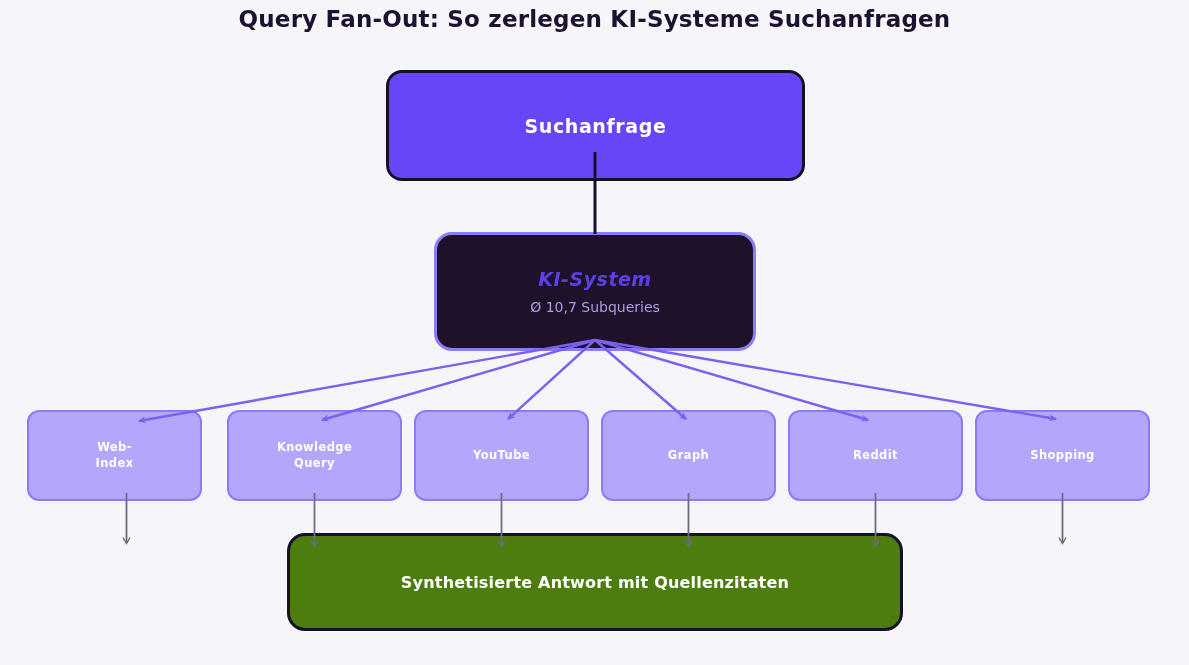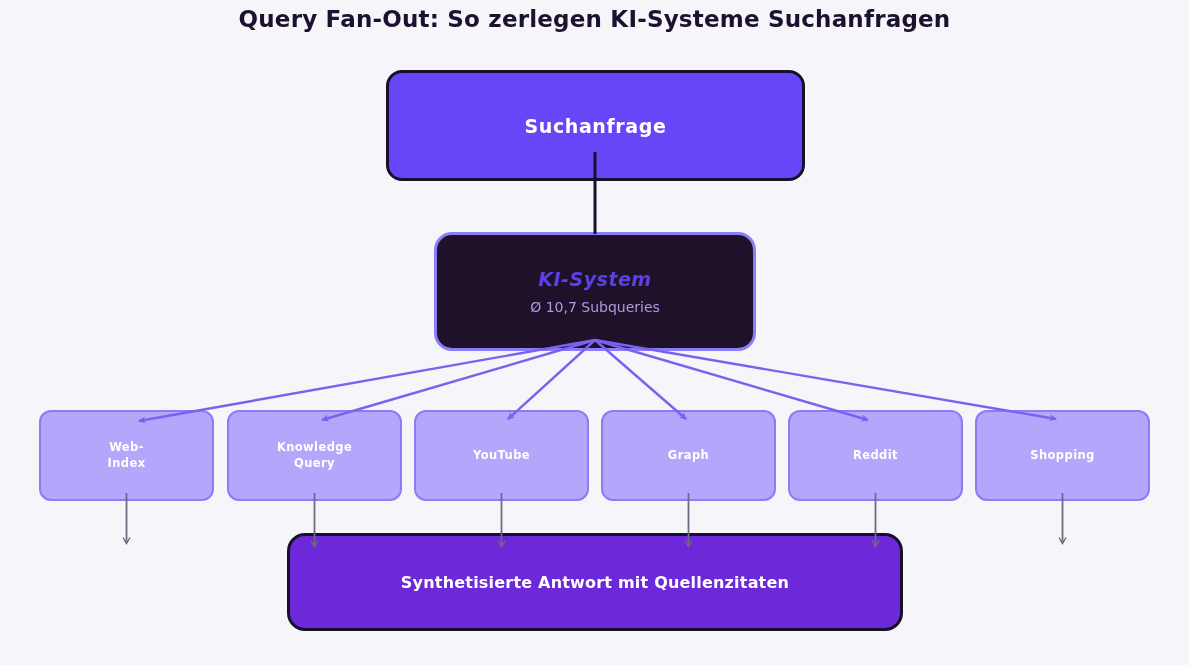--- a/index.html
+++ b/index.html
@@ -76,30 +76,30 @@
     border-radius: 12px;
   }
   .node-source .label {
     color: #ffffff;
     font-size: 11.5px;
     font-weight: bold;
     letter-spacing: 0.4px;
     line-height: 1.35;
     white-space: pre-line;
   }
-  .src-0 { left: 39px; }
+  .src-0 { left: 27px; }
   .src-1 { left: 227px; }
   .src-2 { left: 414px; }
   .src-3 { left: 601px; }
   .src-4 { left: 788px; }
   .src-5 { left: 975px; }
   .node-answer {
     left: 287px; top: 533px;
     width: 616px; height: 98px;
-    background: #6d28d9;
+    background: #4d7c0f;
     border: 3px solid #18102a;
     border-radius: 18px;
   }
   .node-answer .label {
     color: #ffffff;
     font-size: 16px;
     font-weight: bold;
     letter-spacing: 0.2px;
   }
   svg.edges {

